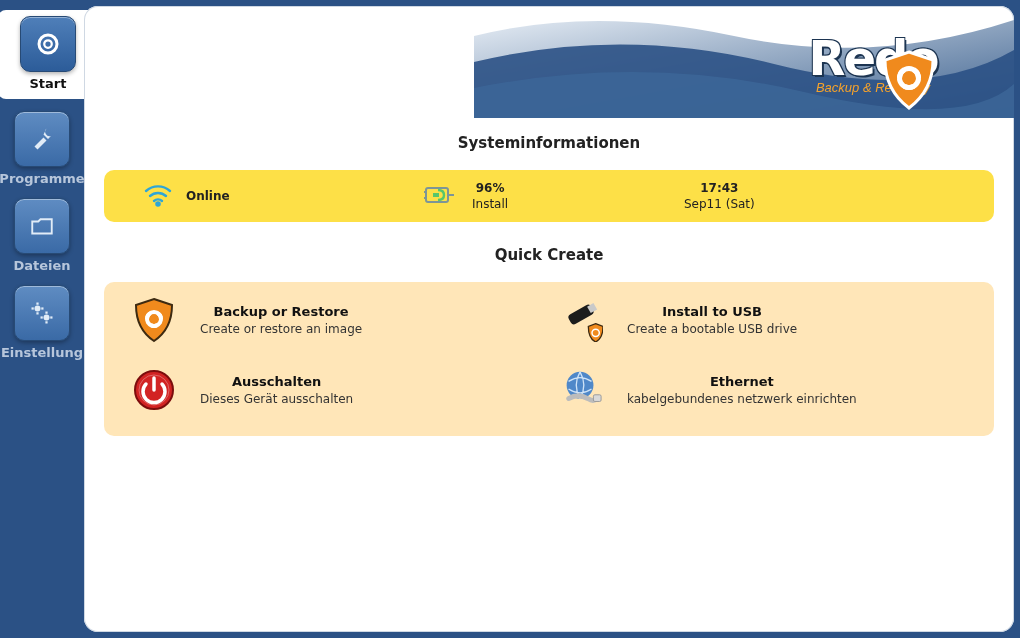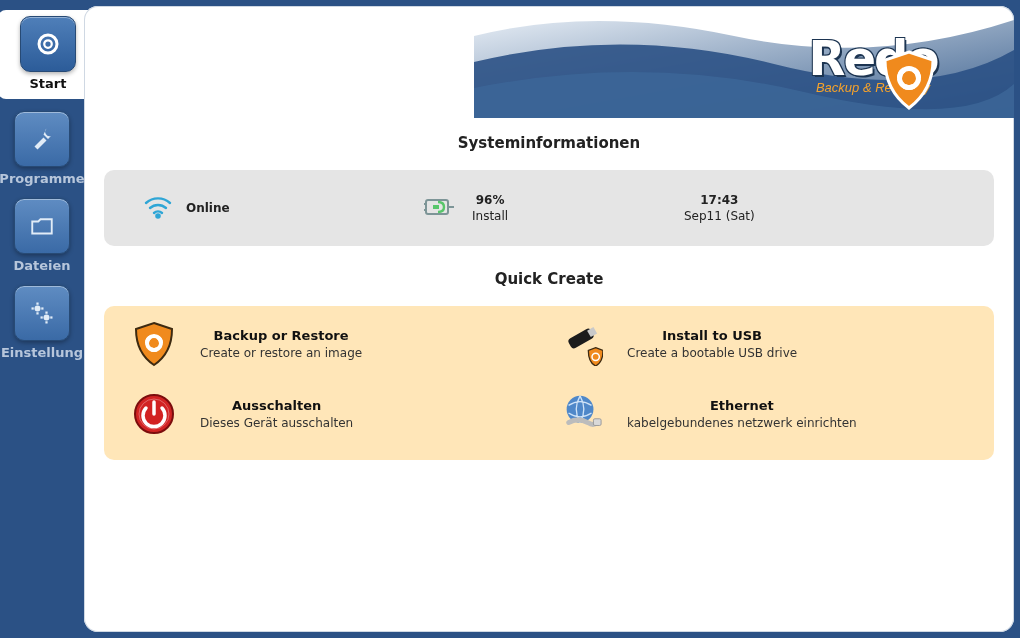--- a/index.html
+++ b/index.html
@@ -117,23 +117,23 @@
   top: 120px;
   text-align: center;
 }
 .section-title {
   font-size: 15px;
   font-weight: bold;
   margin: 8px 0 18px;
 }
 
 .card-green {
-  background: #e5e5e5;
+  background: #fde047;
   border-radius: 10px;
-  padding: 22px 40px;
+  padding: 10px 40px;
   display: flex;
   align-items: center;
 }
 .sys-col { display: flex; align-items: center; gap: 14px; }
 .sys-col.col1 { flex: 0 0 280px; }
 .sys-col.col2 { flex: 0 0 260px; }
 .sys-col.col3 { flex: 1; }
 .sys-text { font-size: 12px; line-height: 1.35; }
 .sys-text b { font-weight: bold; }
 

